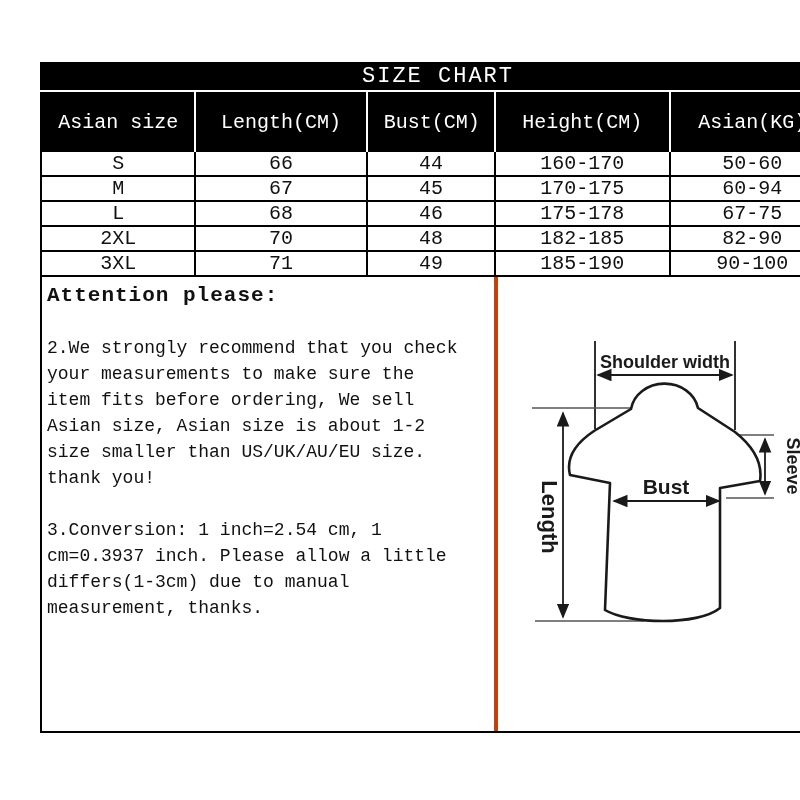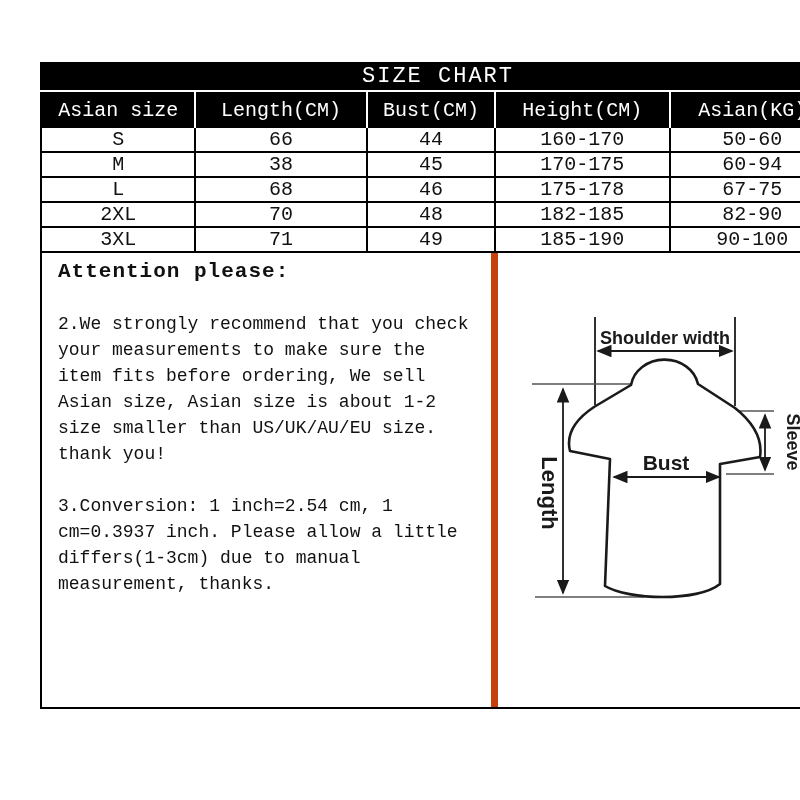--- a/index.html
+++ b/index.html
@@ -36,42 +36,42 @@
     table-layout:fixed;
     border:2px solid #000;
   }
   table.size-table th{
     background:#000;
     color:#fff;
     font-weight:normal;
     font-size:20px;
     height:24px;
     border-left:2px solid #fff;
-    padding:4px;
+    padding:16px;
   }
   table.size-table th:first-child{border-left:none;}
   table.size-table td{
     border:2px solid #000;
     text-align:center;
     font-size:20px;
     height:23px;
     padding:0;
   }
   
   .bottom{
     display:flex;
     border:2px solid #000;
     border-top:none;
     height:454px;
   }
   .attention{
     width:456px;
     box-sizing:border-box;
-    border-right:7px solid #c2410c;
-    padding:2px 16px;
+    border-right:4px solid #c2410c;
+    padding:2px 5px;
   }
   .attention-heading{
     font-size:21px;
     font-weight:bold;
     line-height:26px;
     margin:4px 0 0 0;
     letter-spacing:1px;
   }
   .note{
     font-size:18px;
@@ -117,21 +117,21 @@
     <tbody>
       <tr>
         <td>S</td>
         <td>66</td>
         <td>44</td>
         <td>160-170</td>
         <td>50-60</td>
       </tr>
       <tr>
         <td>M</td>
-        <td>38</td>
+        <td>67</td>
         <td>45</td>
         <td>170-175</td>
         <td>60-94</td>
       </tr>
       <tr>
         <td>L</td>
         <td>68</td>
         <td>46</td>
         <td>175-178</td>
         <td>67-75</td>

